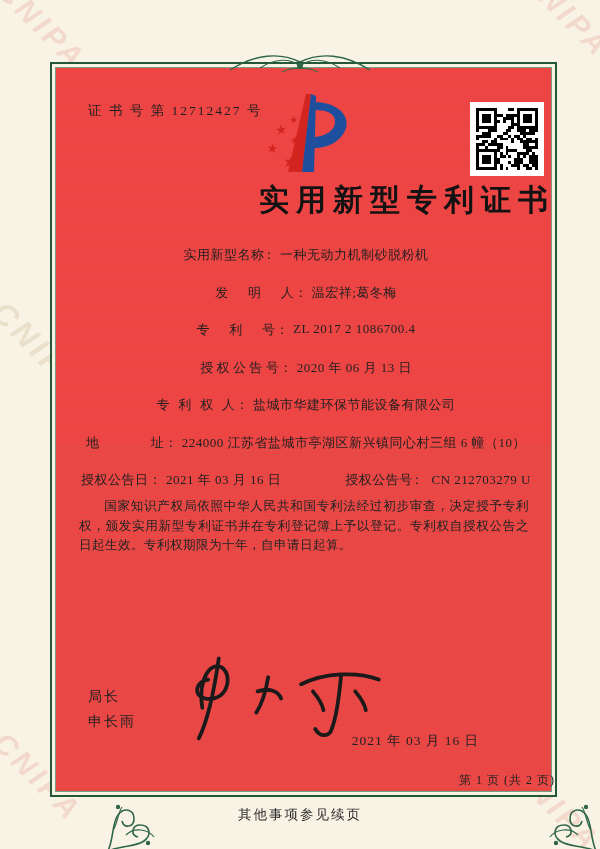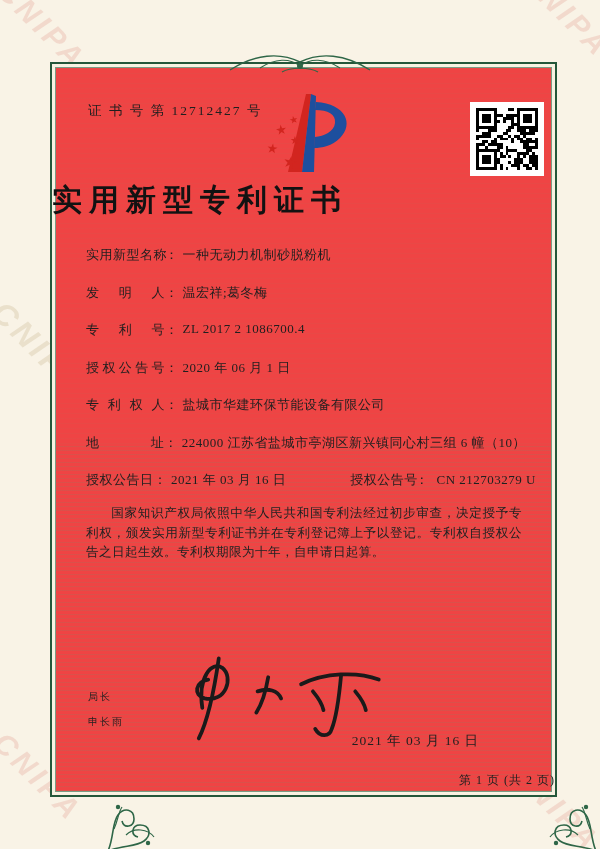--- a/index.html
+++ b/index.html
@@ -44,42 +44,42 @@
     position:absolute; left:36px; top:38px; font-size:13.5px; letter-spacing:2px;
   }
   #logo{position:absolute; left:188px; top:26px; width:126px; height:88px;}
   #qr-box{
     position:absolute; left:418px; top:38px; width:74px; height:74px;
     background:#ffffff; display:flex; align-items:center; justify-content:center;
   }
   #qr-box svg{width:62px; height:62px;}
   #doc-title{
     position:absolute; left:0; top:116px; width:100%;
-    text-align:left; font-size:30px; font-weight:bold; letter-spacing:7px;
+    text-align:right; font-size:30px; font-weight:bold; letter-spacing:7px;
     color:#121212;
   }
   
   #fields{position:absolute; left:34px; top:182px; width:440px; font-size:13px;}
-  .frow{height:37.5px; display:flex; align-items:flex-start; letter-spacing:.5px; white-space:nowrap;}
+  .frow{height:37.5px; display:flex; align-items:flex-start; letter-spacing:.5px; white-space:nowrap;justify-content:center;}
   .flabel{
     display:inline-block; width:79px; text-align:justify; text-align-last:justify;
   }
   .fcolon{display:inline-block; margin-right:4px;}
   .fvalue{letter-spacing:.5px;}
   .fpair2{margin-left:64px;}
   .fpair2 .flabel{width:65px;}
   
   #body-text{
     position:absolute; left:26px; top:432px; width:452px;
     font-size:12.6px; line-height:19.5px; text-align:justify; letter-spacing:.4px;
     color:#222;
   }
-  #body-text p{margin:8px; text-indent:2em;}
-  
-  #officer{position:absolute; left:36px; top:620px; font-size:10px; line-height:25px; letter-spacing:2px;}
+  #body-text p{margin:1px; text-indent:2em;}
+  
+  #officer{position:absolute; left:36px; top:620px; font-size:14px; line-height:25px; letter-spacing:2px;}
   #signature{position:absolute; left:110px; top:585px; width:250px; height:100px;}
   #issue-date{position:absolute; right:76px; top:668px; font-size:13.5px; letter-spacing:1px;}
   
   #page-indicator{
     position:absolute; left:0; bottom:6px; width:100%;
     text-align:right; font-size:12px; letter-spacing:1px;
   }
   #continuation{
     position:absolute; left:0; top:806px; width:100%;
     text-align:center; font-size:13.5px; letter-spacing:2px; color:#2a2a2a;
@@ -290,21 +290,21 @@
         <span class="fvalue">温宏祥;葛冬梅</span>
       </div>
       <div class="frow">
         <span class="flabel">专利号</span>
           <span class="fcolon">：</span>
         <span class="fvalue">ZL 2017 2 1086700.4</span>
       </div>
       <div class="frow">
         <span class="flabel">授权公告号</span>
           <span class="fcolon">：</span>
-        <span class="fvalue">2020 年 06 月 1 日</span>
+        <span class="fvalue">2020 年 06 月 13 日</span>
       </div>
       <div class="frow">
         <span class="flabel">专利权人</span>
           <span class="fcolon">：</span>
         <span class="fvalue">盐城市华建环保节能设备有限公司</span>
       </div>
       <div class="frow">
         <span class="flabel">地址</span>
           <span class="fcolon">：</span>
         <span class="fvalue">224000 江苏省盐城市亭湖区新兴镇同心村三组 6 幢（10）</span>
@@ -360,13 +360,14 @@
     </svg>
   </div>
 
   <svg id="orn-top" class="ornament" viewBox="0 0 160 30" fill="none" stroke="#2e6647" stroke-width="1.4">
     <path d="M10,22 C35,6 60,4 80,14 C100,4 125,6 150,22"></path>
     <path d="M40,20 C55,10 70,10 80,18 C90,10 105,10 120,20" stroke-width="1.1"></path>
     <circle cx="80" cy="18" r="3" fill="#2e6647" stroke="none"></circle>
     <path d="M62,24 C70,19 90,19 98,24" stroke-width="1.1"></path>
   </svg>
 
+  <div id="continuation">其他事项参见续页</div>
 </div>
 
 </body></html>

